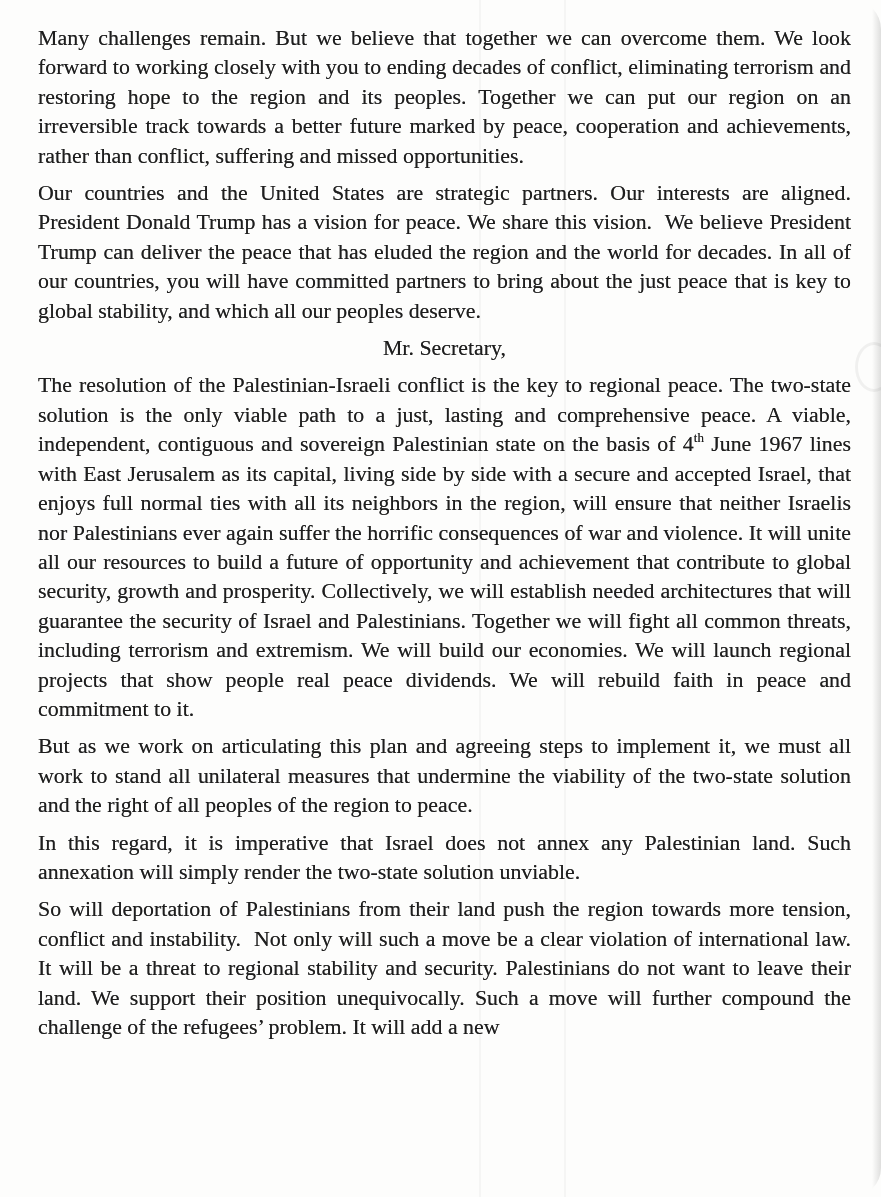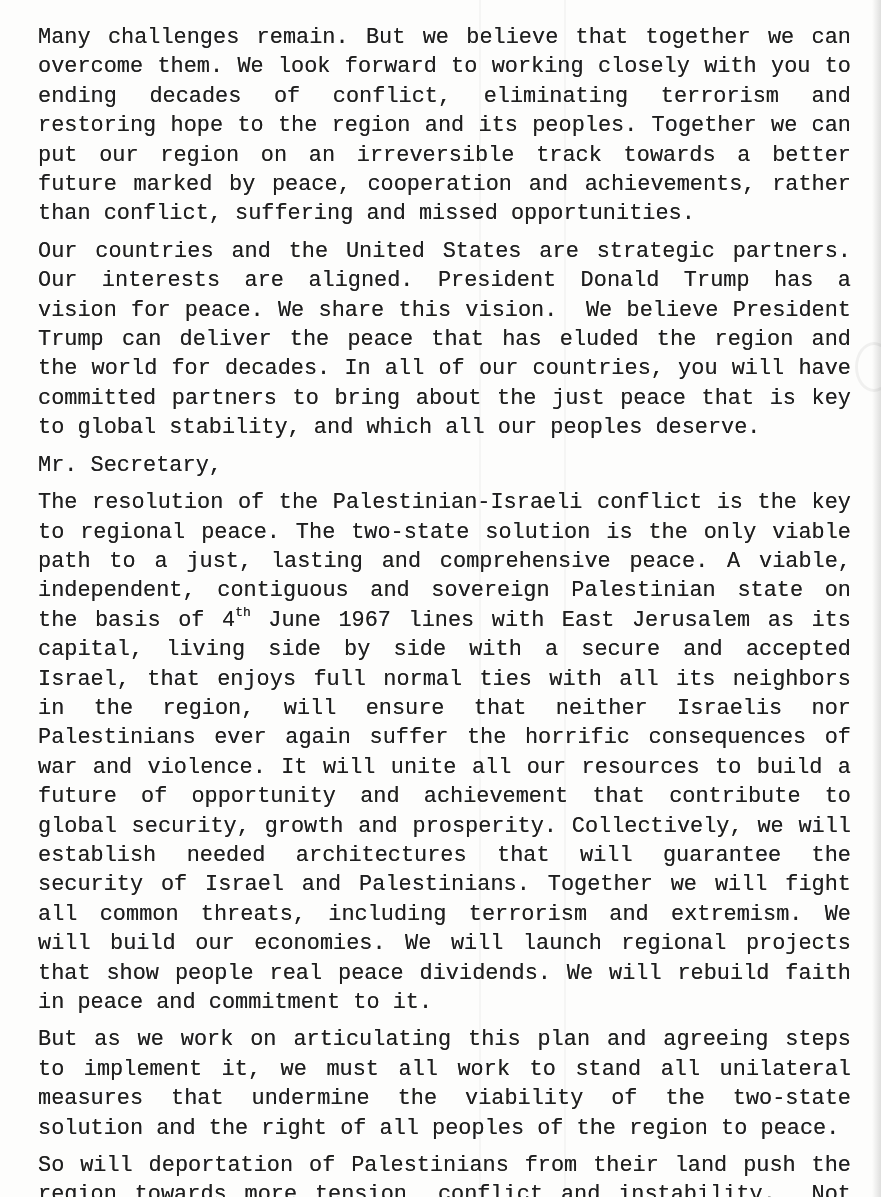--- a/index.html
+++ b/index.html
@@ -14,22 +14,23 @@
     height: 1197px;
     background: var(--page-background);
     overflow: hidden;
   }
   .page {
     position: relative;
     width: 881px;
     height: 1197px;
     background: var(--page-background);
     overflow: hidden;
-    font-family: Liberation Mono, monospace;
+    font-family: Liberation Serif, serif;
     color: var(--text-ink);
+    border-radius: 29px;
   }
   
   .scan-streak {
     position: absolute;
     top: 0;
     width: 2px;
     height: 100%;
     background: rgba(0,0,0,0.030);
     pointer-events: none;
   }
@@ -60,21 +61,21 @@
     position: absolute;
     left: 38px;
     top: 23px;
     width: 813px;
     font-size: 21.9px;
     line-height: 29.4px;
     text-align: justify;
     text-shadow: 0 0 0.4px rgba(25,25,25,0.65);
   }
   .text-block p { margin: 0 0 8px 0; }
-  .text-block p.salutation { margin-top: 4px; margin-bottom: 8px; text-align: left; }
+  .text-block p.salutation { margin-top: 4px; margin-bottom: 8px; text-align: center; }
   sup.ordinal {
     font-size: 13px;
     line-height: 0;
     position: relative;
     top: -0.1em;
     vertical-align: super;
     margin-top: 20px;
   }
 </style>
 </head>
@@ -93,17 +94,18 @@
 
     <p>Our countries and the United States are strategic partners. Our interests are aligned. President Donald Trump has a vision for peace. We share this vision.&nbsp; We believe President Trump can deliver the peace that has eluded the region and the world for decades. In all of our countries, you will have committed partners to bring about the just peace that is key to global stability, and which all our peoples deserve.</p>
 
     <p class="salutation">Mr. Secretary,</p>
 
     <p><span>The resolution of the Palestinian-Israeli conflict is the key to regional peace. The two-state solution is the only viable path to a just, lasting and comprehensive peace. A viable, independent, contiguous and sovereign Palestinian state on the basis of 4</span><sup class="ordinal">th</sup><span> June 1967 lines with East Jerusalem as its capital, living side by side with a secure and accepted Israel, that enjoys full normal ties with all its neighbors in the region, will ensure that neither Israelis nor Palestinians ever again suffer the horrific consequences of war and violence. It will unite all our resources to build a future of opportunity and achievement that contribute to global security, growth and prosperity. Collectively, we will establish needed architectures that will guarantee the security of Israel and Palestinians. Together we will fight all common threats, including terrorism and extremism. We will build our economies. We will launch regional projects that show people real peace dividends. We will rebuild faith in peace and commitment to it.</span></p>
 
 
     <p>But as we work on articulating this plan and agreeing steps to implement it, we must all work to stand all unilateral measures that undermine the viability of the two-state solution and the right of all peoples of the region to peace.</p>
 
+    <p>In this regard, it is imperative that Israel does not annex any Palestinian land. Such annexation will simply render the two-state solution unviable.</p>
 
     <p>So will deportation of Palestinians from their land push the region towards more tension, conflict and instability.&nbsp; Not only will such a move be a clear violation of international law. It will be a threat to regional stability and security. Palestinians do not want to leave their land. We support their position unequivocally. Such a move will further compound the challenge of the refugees’ problem. It will add a new</p>
 
   </div>
 </div>
 
 </body></html>

